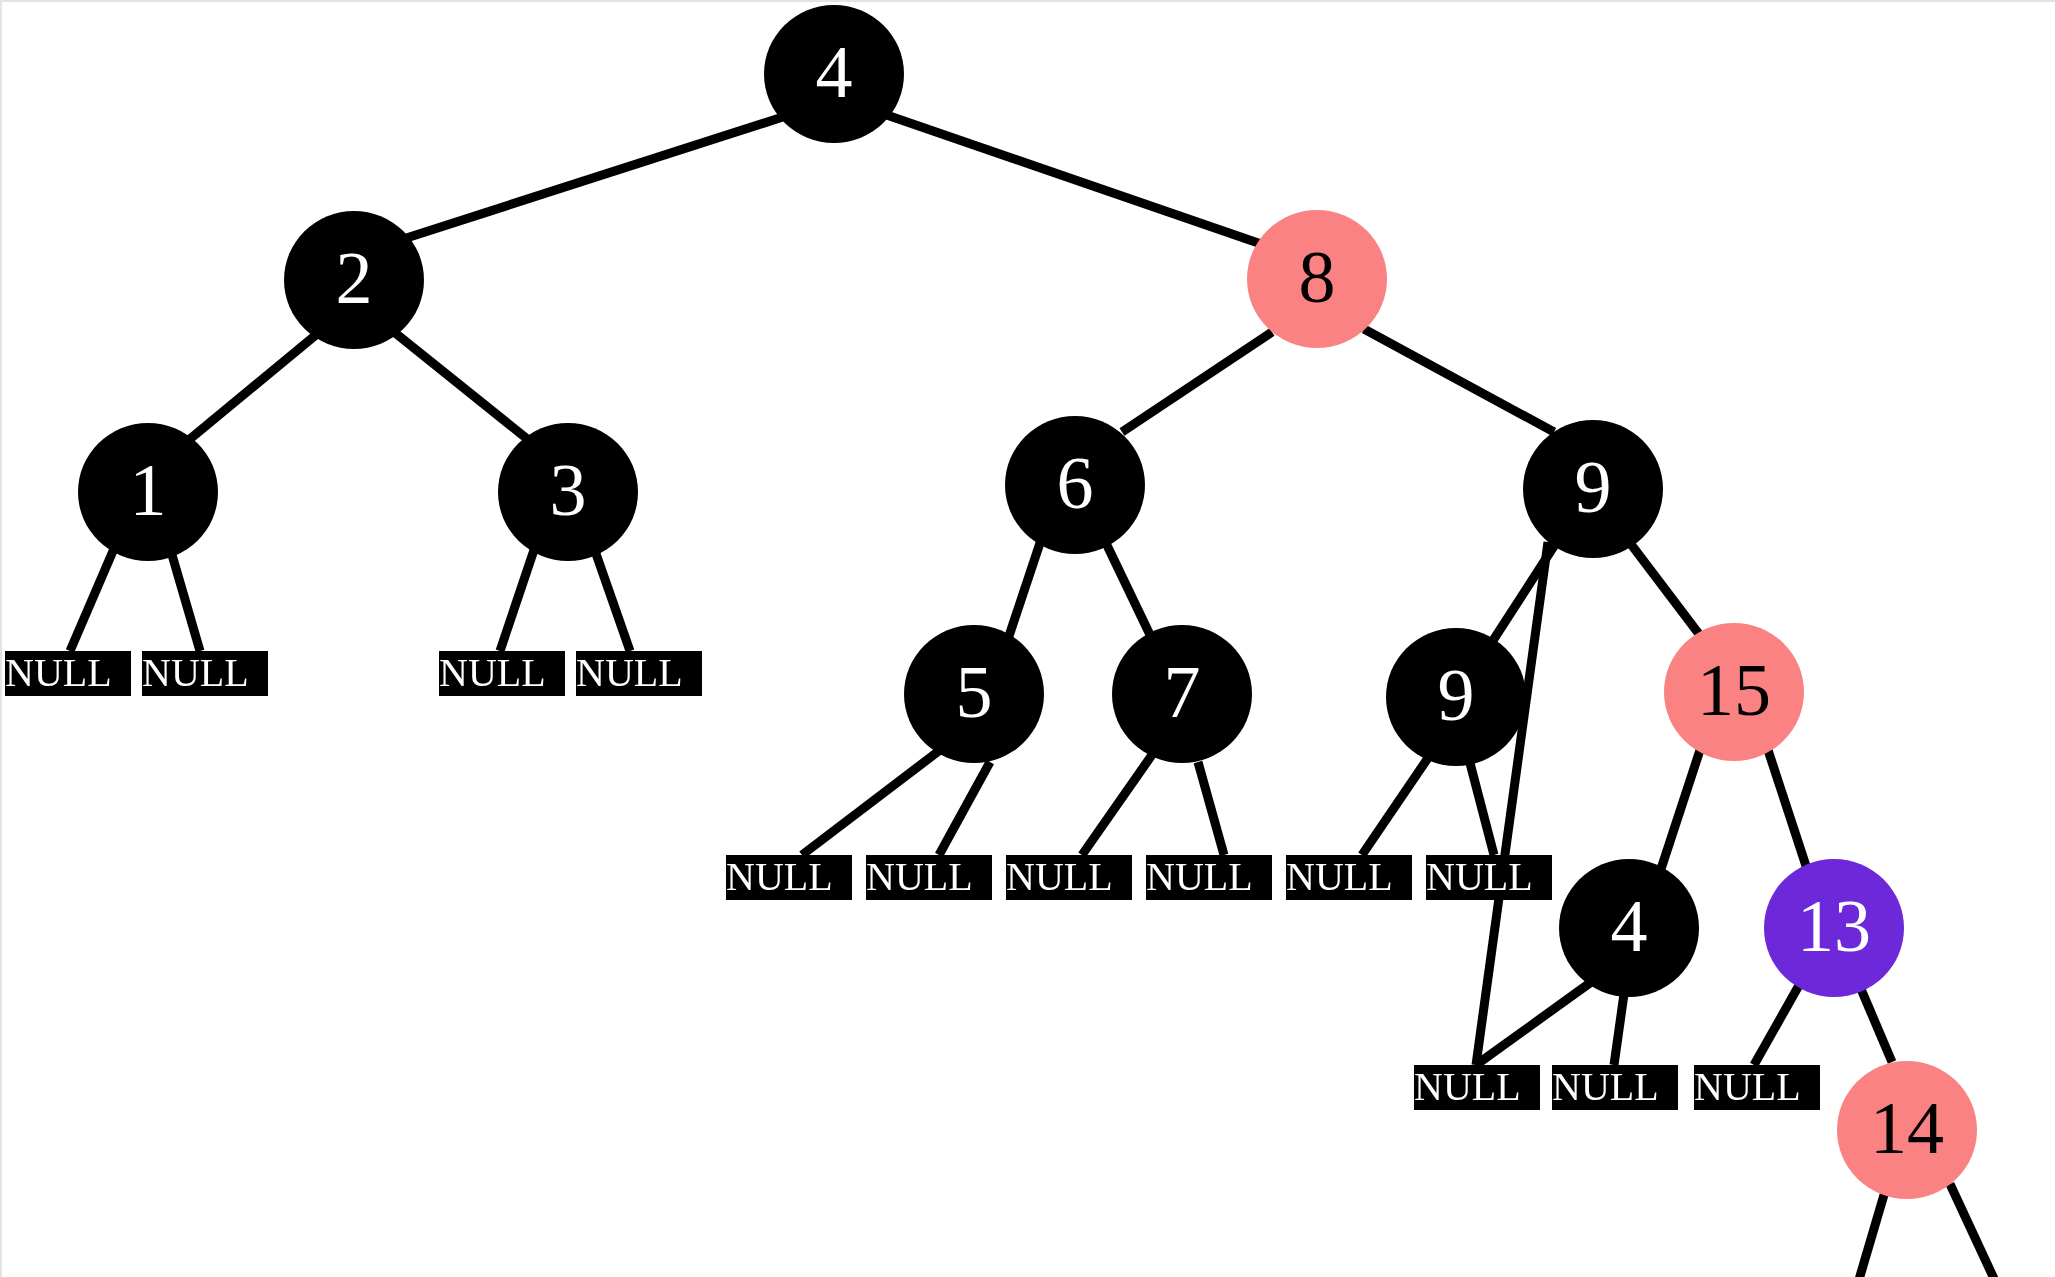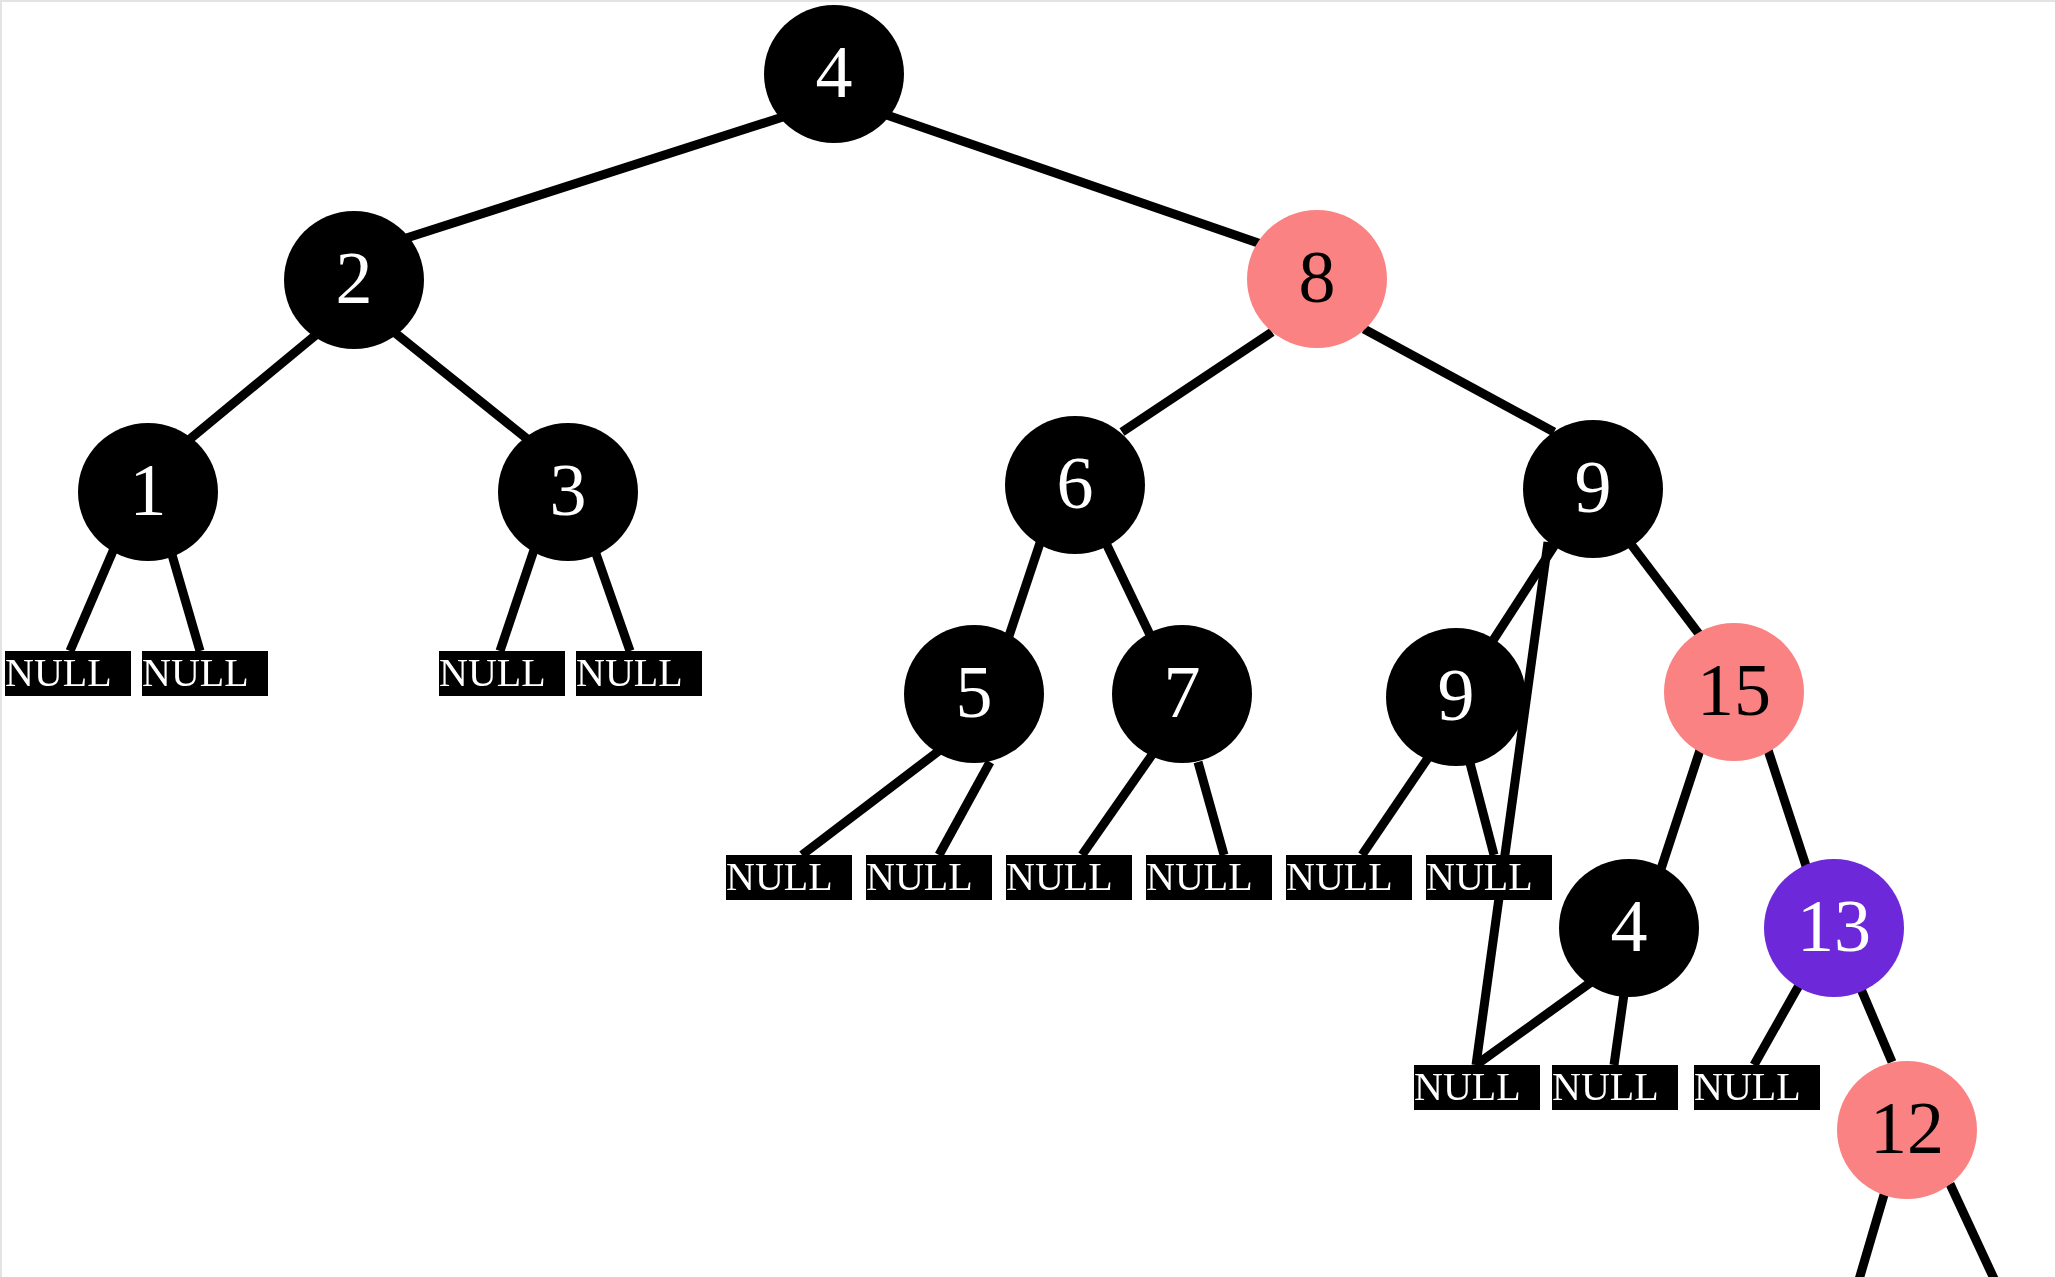--- a/index.html
+++ b/index.html
@@ -136,21 +136,21 @@
       <div class="node node-red" style="left: 1662px; top: 621px; width: 140px; height: 138px; font-size: 74px; background: rgb(250, 130, 130); color: rgb(0, 0, 0);">
         <span class="node-label">15</span>
       </div>
       <div class="node node-black" style="left: 1557px; top: 857px; width: 140px; height: 138px; font-size: 74px; background: rgb(0, 0, 0); color: rgb(255, 255, 255);">
         <span class="node-label">4</span>
       </div>
       <div class="node node-black" style="left: 1762px; top: 857px; width: 140px; height: 138px; font-size: 74px; background: #6d28d9; color: rgb(255, 255, 255);">
         <span class="node-label">13</span>
       </div>
       <div class="node node-red" style="left: 1835px; top: 1059px; width: 140px; height: 138px; font-size: 74px; background: rgb(250, 130, 130); color: rgb(0, 0, 0);">
-        <span class="node-label">12</span>
+        <span class="node-label">14</span>
       </div>
     </div>
   <div id="null-layer">
       <div class="nullbox" style="left: 3px; top: 649px; width: 126px; height: 45px; background: rgb(0, 0, 0); color: rgb(255, 255, 255); font-size: 40px;">
         <span>NULL</span>
       </div>
       <div class="nullbox" style="left: 140px; top: 649px; width: 126px; height: 45px; background: rgb(0, 0, 0); color: rgb(255, 255, 255); font-size: 40px;">
         <span>NULL</span>
       </div>
       <div class="nullbox" style="left: 437px; top: 649px; width: 126px; height: 45px; background: rgb(0, 0, 0); color: rgb(255, 255, 255); font-size: 40px;">

